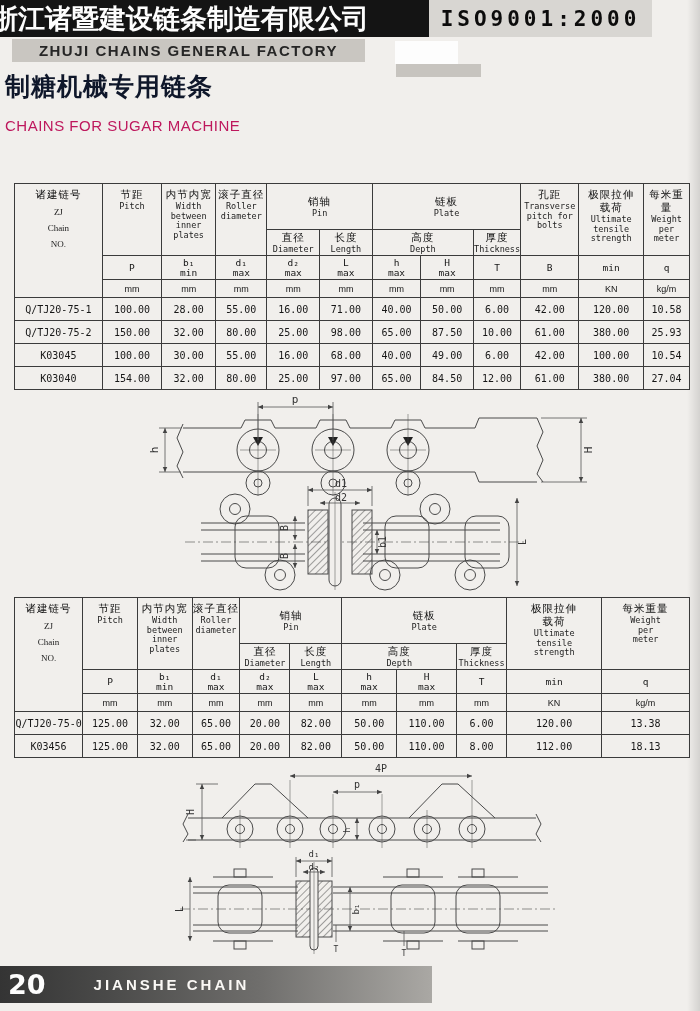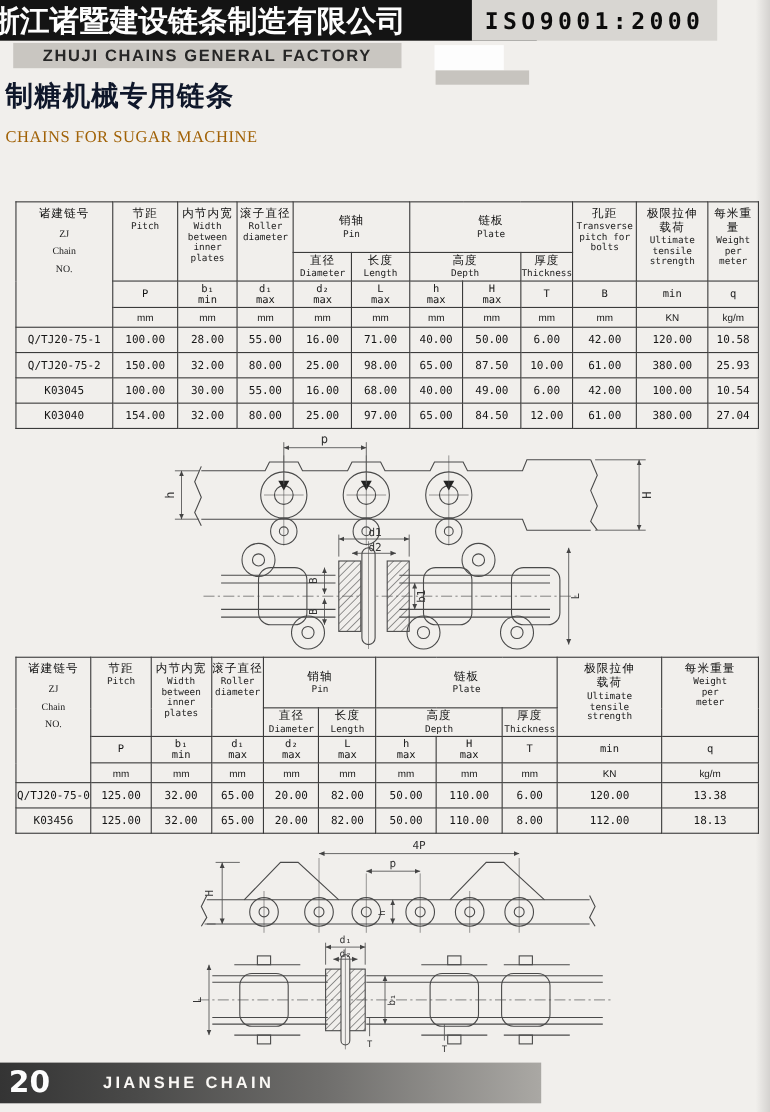--- a/index.html
+++ b/index.html
@@ -23,41 +23,41 @@
     font-family:"DejaVu Sans Mono",monospace;font-size:21px;font-weight:bold;letter-spacing:4px;text-align:right;
   }
   .factory-strip{
     left:12px;top:39px;width:353px;height:23px;background:#c9c6c1;color:#262626;
     display:flex;align-items:center;justify-content:center;
     font-family:"Liberation Sans",sans-serif;font-size:15px;font-weight:bold;letter-spacing:1.5px;
   }
   .artifact-white{left:395px;top:41px;width:63px;height:23px;background:#fdfdfd;}
   .artifact-gray{left:396px;top:64px;width:85px;height:13px;background:#c7c4bf;}
   .title-cn{left:5px;top:70px;font-size:25px;font-weight:bold;color:#0f172a;letter-spacing:1px;}
-  .title-en{left:5px;top:117px;font-family:Liberation Serif, serif;font-size:15px;color:#a16207;letter-spacing:0.5px;}
+  .title-en{left:5px;top:117px;font-family:Liberation Sans, sans-serif;font-size:15px;color:#be185d;letter-spacing:0.5px;}
   
   table.spec{border-collapse:collapse;table-layout:fixed;background:transparent;}
   table.spec th, table.spec td{
     border:1px solid #3b3b3b;padding:0;text-align:center;vertical-align:middle;font-weight:normal;
   }
   table.spec td{
     font-family:"DejaVu Sans Mono",monospace;font-size:10px;color:#161616;height:22px;
   }
   .cn{font-size:10.5px;color:#101010;letter-spacing:1px;line-height:13px;}
   .en{font-family:"DejaVu Sans Mono",monospace;font-size:8.5px;color:#222;white-space:pre-line;line-height:9.5px;margin-top:1px;}
   .ch-en{font-family:Liberation Serif, serif;font-size:9px;color:#222;white-space:pre-line;line-height:16px;margin-top:3px;}
   th.sym{font-family:"DejaVu Sans Mono",monospace;font-size:9.5px;line-height:9.5px;white-space:pre-line;color:#161616;}
   th.unit{font-family:Liberation Sans, sans-serif;font-size:9px;color:#161616;}
   tr.hr1 th{vertical-align:top;padding-top:4px;}
   tr.hr1 th.grp{vertical-align:middle;padding-top:0;}
   
   svg text{font-family:"DejaVu Sans Mono",monospace;fill:#333;}
   
   .footer-bar{
-    left:0;top:966px;width:492px;height:37px;
+    left:0;top:966px;width:432px;height:37px;
     background:linear-gradient(90deg,#343434 0%,#4a4a49 25%,#6f6e6c 60%,#aaa8a4 100%);
     display:flex;align-items:center;text-align:center;
   }
   .page-num{color:#fdfdfd;font-size:27px;font-weight:bold;margin-left:8px;}
   .brand-en{color:#faf8f5;font-family:"Liberation Sans",sans-serif;font-size:15px;font-weight:bold;letter-spacing:3px;margin-left:48px;}
   .brand-cn{color:#141414;font-size:26px;font-weight:bold;letter-spacing:3px;margin-left:34px;}
   .page-edge{left:687px;top:0;width:13px;height:1011px;background:linear-gradient(90deg,rgba(0,0,0,0),rgba(0,0,0,0.12));}
 </style>
 </head>
 <body>

